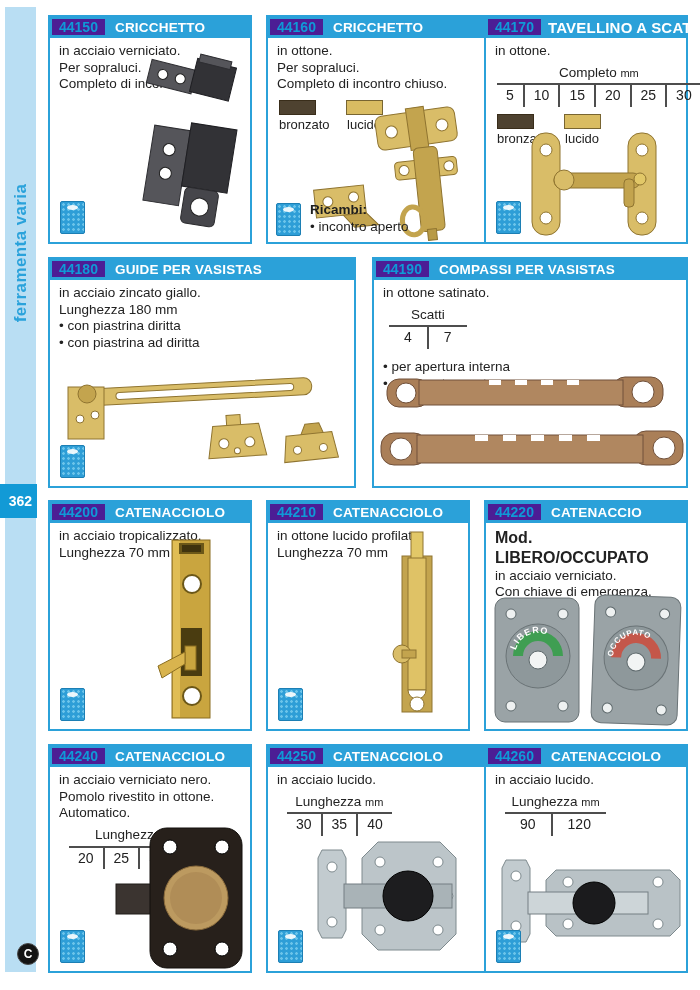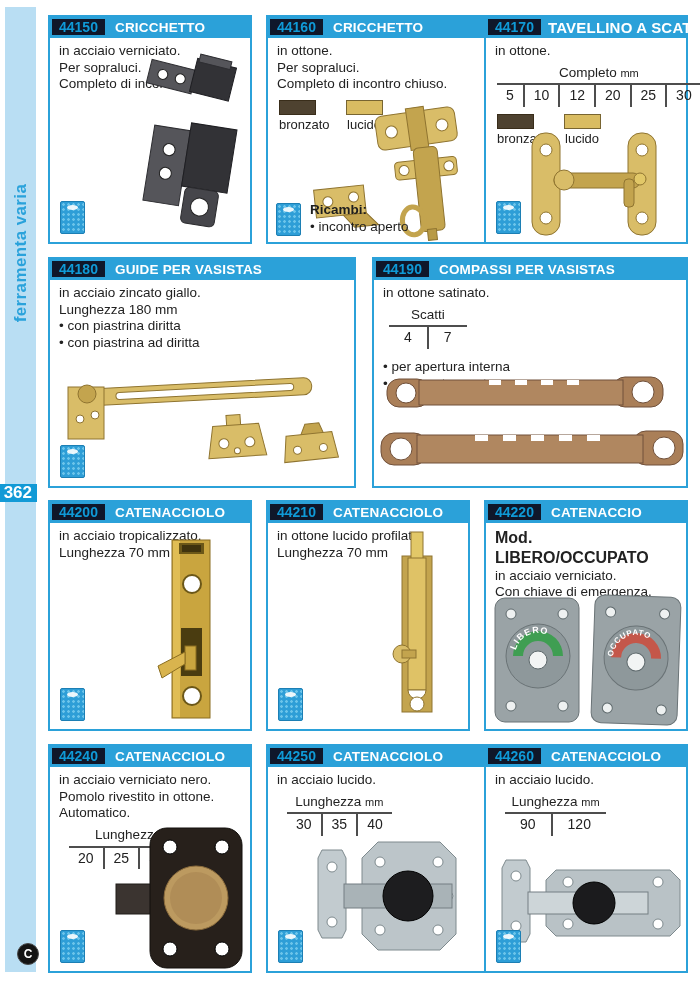--- a/index.html
+++ b/index.html
@@ -4,31 +4,31 @@
 <style>
   * { margin:0; padding:0; box-sizing:border-box; }
   html,body { width:700px; height:990px; background:#fff; overflow:hidden;
     font-family:"Liberation Sans", sans-serif; color:#1e1e1e; }
   .stage { position:relative; width:700px; height:990px; background:#fff; }
 
   
   .side-strip { position:absolute; left:5px; top:7px; width:31px; height:965px; background:#b9def3; }
   .side-label { position:absolute; left:21px; top:253px; transform:translate(-50%,-50%) rotate(-90deg);
     white-space:nowrap; color:#2aa2db; font-weight:bold; font-size:17px; letter-spacing:.4px; }
-  .page-badge { position:absolute; left:0; top:484px; width:37px; height:18px; background:#129ad6;
-    color:#fff; font-weight:bold; font-size:17px; display:flex; align-items:center;
+  .page-badge { position:absolute; left:0; top:484px; width:37px; height:34px; background:#129ad6;
+    color:#fff; font-weight:bold; font-size:14px; display:flex; align-items:center;
     justify-content:flex-end; padding-right:5px; }
   .corner-logo { position:absolute; left:17px; top:943px; width:22px; height:22px; border-radius:50%;
     background:#141414; border:1px solid #4a4a4a; color:#fff; font-weight:bold; font-size:12px;
     display:flex; align-items:center; justify-content:center; }
 
   
   .cell { position:absolute; background:#fff; border:2px solid #2ba1d9; }
   .cell-head { display:flex; align-items:stretch; height:21px; background:#2ba1d9; }
-  .code-box { background:#0f172a; color:#0f9ad7; font-weight:bold; font-size:14px;
+  .code-box { background:#4c1d95; color:#0f9ad7; font-weight:bold; font-size:14px;
     padding:8px 7px; margin:2px 0 12px 2px; display:flex; align-items:center; }
   .cell-title { color:#fff; font-weight:bold; font-size:13.5px; display:flex; align-items:center;
     padding-left:10px; letter-spacing:.2px; white-space:nowrap; }
   .cell-body { padding:5px 8px 0 9px; font-size:13.5px; line-height:1.24; color:#222; }
   .desc-line { display:block; }
   .model-line { font-weight:bold; font-size:16px; display:block; }
   .bullet { display:block; }
   .bullet::before { content:"\2022\00a0"; }
 
   
@@ -157,21 +157,21 @@
       <span class="code-box">44170</span>
       <span class="cell-title" style="padding-left:7px;font-size:15px;">TAVELLINO A SCATTO</span>
     </div>
     <div class="cell-body">
       <span class="desc-line">in ottone.</span>
       <div class="spec-table" style="margin-left:2px;">
         <div class="spec-head"><span>Completo</span> <span class="unit">mm</span></div>
         <div class="spec-values">
           <span>5</span>
           <span>10</span>
-          <span>12</span>
+          <span>15</span>
           <span>20</span>
           <span>25</span>
           <span>30</span>
         </div>
       </div>
       <div class="swatch-row">
         <div class="swatch-item">
           <div class="swatch" style="background: rgb(78, 66, 48);"></div>
           <div class="swatch-label">bronzato</div>
         </div>

